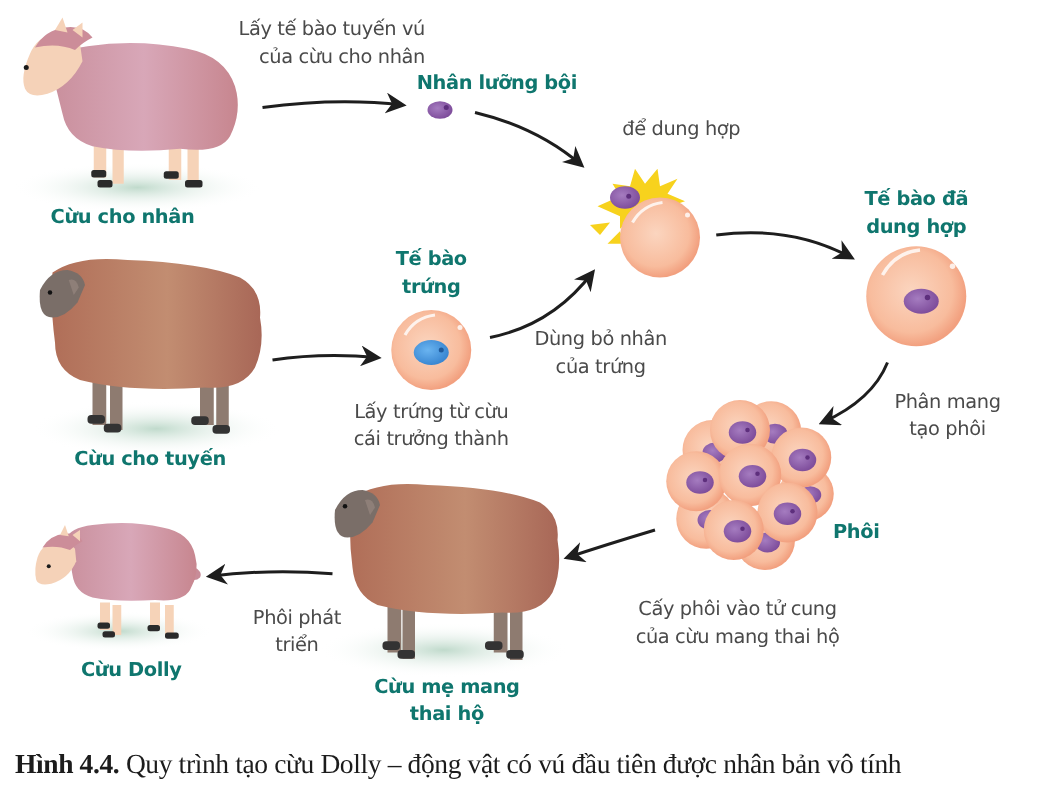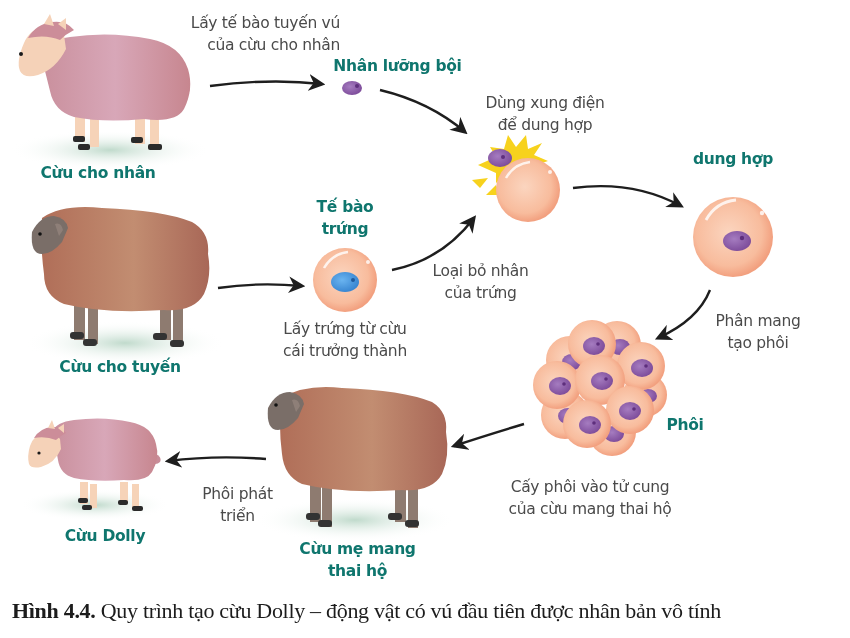--- a/index.html
+++ b/index.html
@@ -203,35 +203,35 @@
 <div class="lbl" style="left:150px; top:12px; width:190px;text-align:right;">
   <span>Lấy tế bào tuyến vú</span>
   <span>của cừu cho nhân</span>
 </div>
 
 <div class="lbl b" style="left:325px; top:55px; width:145px;">Nhân lưỡng bội</div>
 
 <div class="lbl b" style="left:28px; top:162px; width:140px;">Cừu cho nhân</div>
 
 <div class="lbl" style="left:475px; top:92px; width:140px;">
-  <span>Dùng xung điện</span>
   <span>để dung hợp</span>
 </div>
 
 <div class="lbl b" style="left:678px; top:148px; width:110px;">
+  <span>Tế bào đã</span>
   <span>dung hợp</span>
 </div>
 
 <div class="lbl b" style="left:300px; top:196px; width:90px;">
   <span>Tế bào</span>
   <span>trứng</span>
 </div>
 
 <div class="lbl" style="left:418px; top:260px; width:125px;">
-  <span>Loại bỏ nhân</span>
+  <span>Dùng bỏ nhân</span>
   <span>của trứng</span>
 </div>
 
 <div class="lbl" style="left:270px; top:318px; width:150px;">
   <span>Lấy trứng từ cừu</span>
   <span>cái trưởng thành</span>
 </div>
 
 <div class="lbl b" style="left:45px; top:356px; width:150px;">Cừu cho tuyến</div>
 

